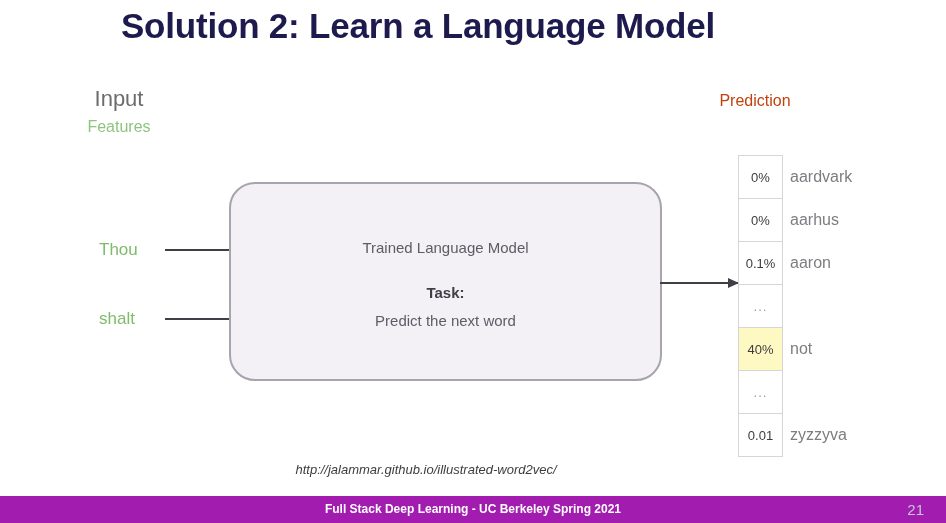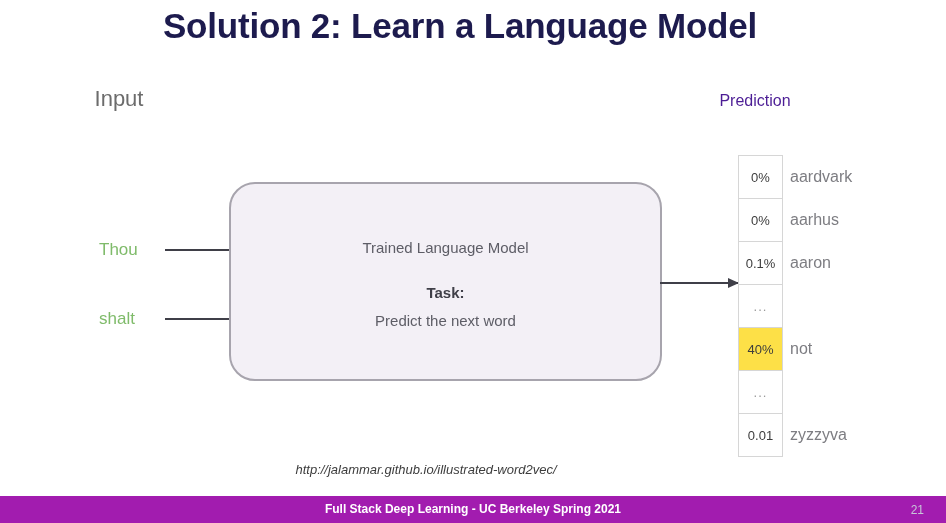--- a/index.html
+++ b/index.html
@@ -22,21 +22,20 @@
     left: 0;
     top: 6px;
     width: 836px;
     text-align: center;
     font-family: "Liberation Sans", sans-serif;
     font-size: 35px;
     font-weight: bold;
     color: #1d1b4e;
     letter-spacing: -0.2px;
     white-space: nowrap;
-    padding-left: 42px;
   }
 
   
   .col-head {
     position: absolute;
     text-align: center;
     white-space: nowrap;
   }
   .col-head .head-main {
     display: block;
@@ -56,21 +55,21 @@
     left: 39px;
     top: 86px;
     width: 160px;
   }
   #input-head .head-sub { color: #8fc47f; }
   #output-head {
     left: 672px;
     top: 86px;
     width: 166px;
   }
-  #output-head .head-sub { color: #4c1d95; }
+  #output-head .head-sub { color: #c2410c; }
 
   
   .input-row {
     position: absolute;
     height: 22px;
     display: flex;
     align-items: center;
   }
   .input-word {
     font-size: 17px;
@@ -164,21 +163,21 @@
   }
   .pred-row {
     position: relative;
     height: 42px;
     border-bottom: 1px solid #d6d6d6;
     background: #ffffff;
     display: flex;
     align-items: center;
     justify-content: center;
   }
-  .pred-row.highlight { background: #fde047; }
+  .pred-row.highlight { background: #fef9c3; }
   .pred-prob {
     font-size: 13px;
     color: #3d3d3d;
     white-space: nowrap;
   }
   .pred-row.ellipsis .pred-prob {
     color: #9a9a9a;
     letter-spacing: 1px;
   }
   .pred-word {
@@ -225,31 +224,32 @@
     font-weight: bold;
     color: #ffffff;
     white-space: nowrap;
   }
   #footer-page {
     position: absolute;
     right: 22px;
     top: 0;
     height: 27px;
     line-height: 28px;
-    font-size: 12px;
+    font-size: 15px;
     color: #c7c5d8;
   }
 </style>
 </head>
 <body>
 
 <div class="slide-title">Solution 2: Learn a Language Model</div>
 
 <div class="col-head" id="input-head">
   <span class="head-main">Input</span>
+  <span class="head-sub">Features</span>
 </div>
 
 <div class="col-head" id="output-head">
   <span class="head-sub">Prediction</span>
 </div>
 
 <div class="input-row" id="input-row-1">
   <span class="input-word">Thou</span>
   <span class="arrow arrow-in">
     <span class="shaft"></span>

